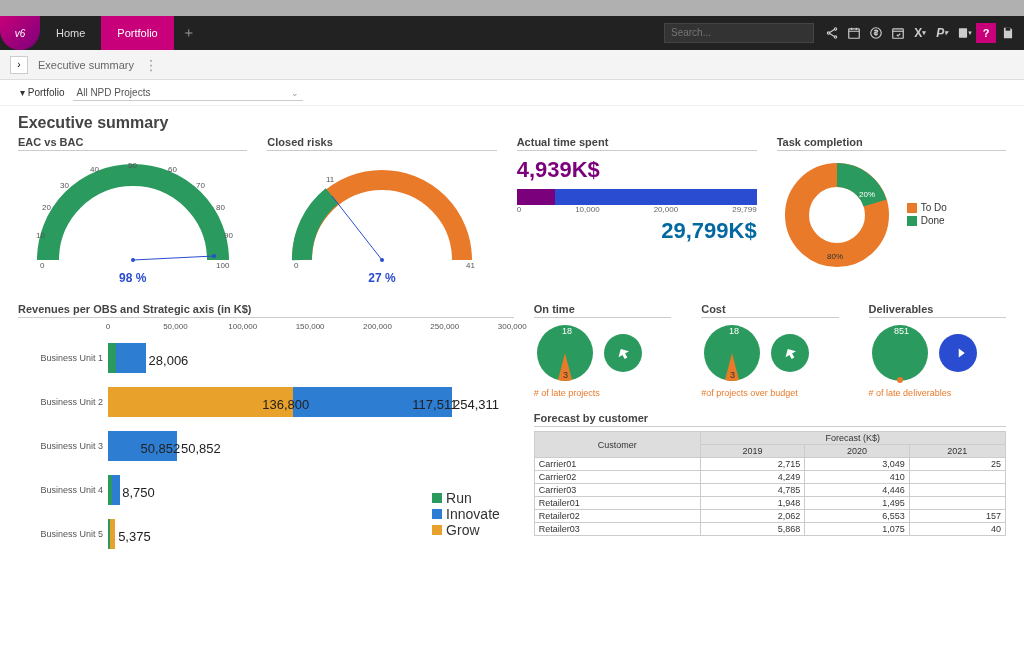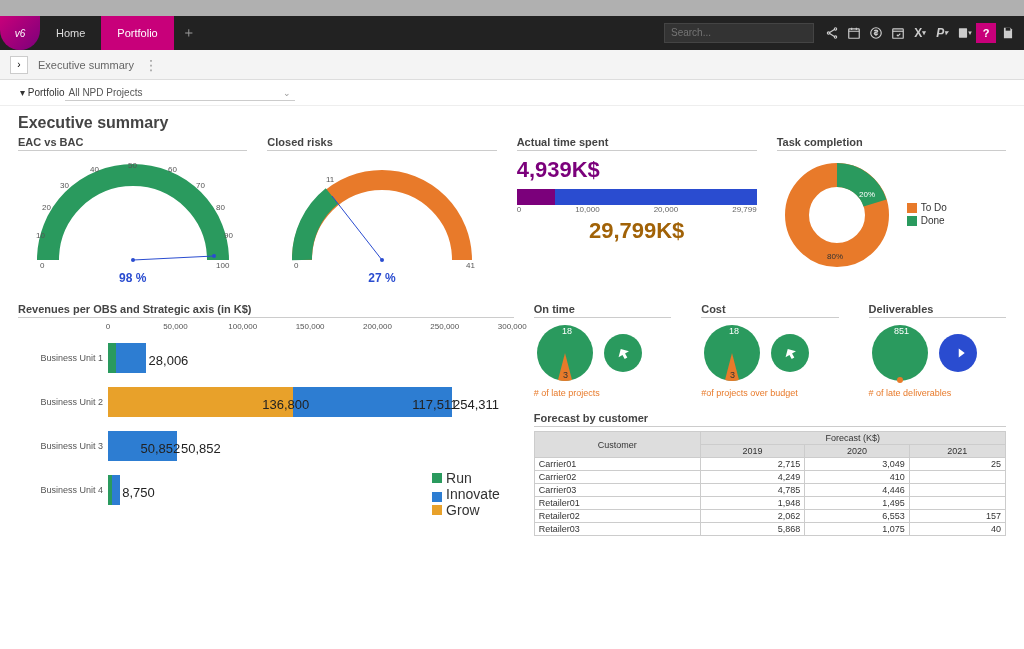--- a/index.html
+++ b/index.html
@@ -16,36 +16,36 @@
   .search input{background:#333;border:1px solid #444;color:#ccc;font-size:10px;height:20px;width:150px;padding:0 6px}
   .topicons{position:absolute;right:6px;display:flex;gap:2px;align-items:center}
   .topicons .ticon{width:20px;height:20px;display:flex;align-items:center;justify-content:center;color:#ccc;font-size:12px;cursor:pointer}
   .topicons .ticon.help{background:#c8007a;color:#fff;font-weight:bold;font-size:11px}
   
   .crumb{height:30px;background:#f4f4f4;border-bottom:1px solid #ddd;display:flex;align-items:center;padding:0 10px;gap:10px;font-size:11px}
   .crumb .exp{width:18px;height:18px;border:1px solid #ccc;display:flex;align-items:center;justify-content:center;font-size:10px;cursor:pointer;background:#fff}
   .crumb .label{color:#666}
   .crumb .more{color:#999;font-size:14px;cursor:pointer}
   
-  .filter{height:26px;background:#fff;border-bottom:1px solid #eee;display:flex;align-items:center;font-size:10px;color:#555;padding:0 20px;}
+  .filter{height:26px;background:#fff;border-bottom:1px solid #eee;display:flex;align-items:center;font-size:10px;color:#555;padding:0 20px;gap:8px}
   .filter .sel{width:230px;display:flex;align-items:flex-end;justify-content:space-between;border-bottom:1px solid #ccc;padding:2px 4px;cursor:pointer}
   .filter .caret{color:#999;font-size:9px}
   
   .main{flex:1;overflow:auto;padding:8px 18px;font-size:10px;color:#333}
   h1.page-title{font-size:16px;font-weight:600;color:#444;margin-bottom:4px}
   .row{display:flex;gap:20px}
   .panel{flex:1}
   .ptitle{font-size:11px;font-weight:600;color:#444;border-bottom:1px solid #ccc;padding-bottom:2px;margin-bottom:4px}
   
   .gauge-area{position:relative;height:130px;display:flex;align-items:center;justify-content:center}
   .gauge-pct{position:absolute;bottom:0;color:#2a4cd0;font-size:12px;font-weight:bold}
   
   .money-big{font-size:22px;font-weight:600}
   .money-big.purple{color:#7b007b}
-  .money-big.blue{color:#a16207;text-align:center}
+  .money-big.blue{color:#0369a1;text-align:right}
   .hbar{width:240px;height:16px;background:#eee;position:relative}
   .hbar .block{position:absolute;top:0;bottom:0}
   .hbar .block.purple{left:0;width:16%;background:#7b007b}
   .hbar .block.blue{left:16%;right:0;background:#2a4cd0}
   .ticks{width:240px;display:flex;justify-content:space-between;font-size:8px;color:#666}
   
   .donut-area{display:flex;align-items:center;gap:10px}
   .legend{font-size:10px}
   .legend .item{display:flex;align-items:center;gap:4px;margin-bottom:2px}
   .sw{width:10px;height:10px}
@@ -283,26 +283,34 @@
 
       <div class="rev-row">
         <div class="rev-label">Business Unit 4</div>
         <div class="rev-bar-area">
           <div class="rev-chunk green" style="left:0;width:1%"></div>
           <div class="rev-chunk blue1" style="left:1%;width:1.9%"></div>
           <span class="rev-val" style="left:3.5%">8,750</span>
         </div>
       </div>
 
+      <div class="rev-row">
+        <div class="rev-label">Business Unit 5</div>
+        <div class="rev-bar-area">
+          <div class="rev-chunk green" style="left:0;width:0.6%"></div>
+          <div class="rev-chunk orange1" style="left:0.6%;width:1.2%"></div>
+          <span class="rev-val" style="left:2.5%">5,375</span>
+        </div>
+      </div>
       <div class="rev-legend">
         <div class="item" style="display:flex;gap:4px;align-items:center">
               <span class="sw green"></span>
               <span>Run</span>
             </div>
-        <div class="item" style="display:flex;gap:4px;align-items:flex-end">
+        <div class="item" style="display:flex;gap:4px;align-items:center">
               <span class="sw blue1"></span>
               <span>Innovate</span>
             </div>
         <div class="item" style="display:flex;gap:4px;align-items:center">
               <span class="sw orange1"></span>
               <span>Grow</span>
             </div>
       </div>
     </div>
 

